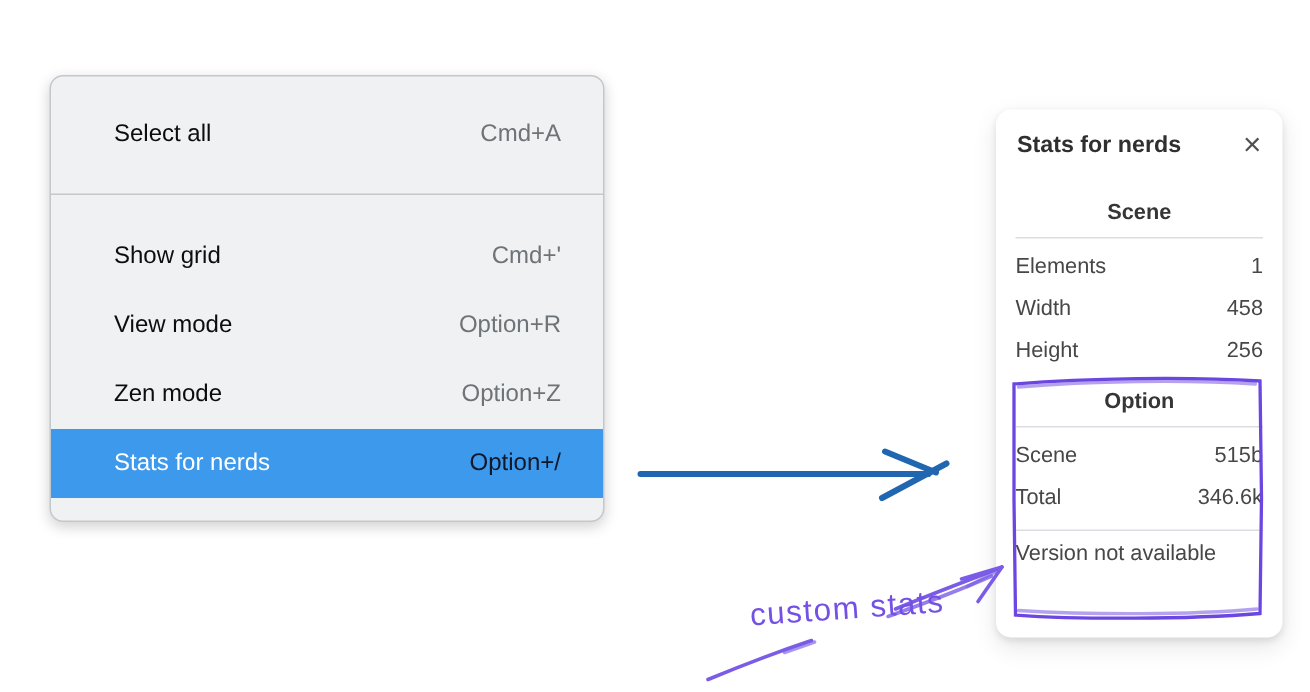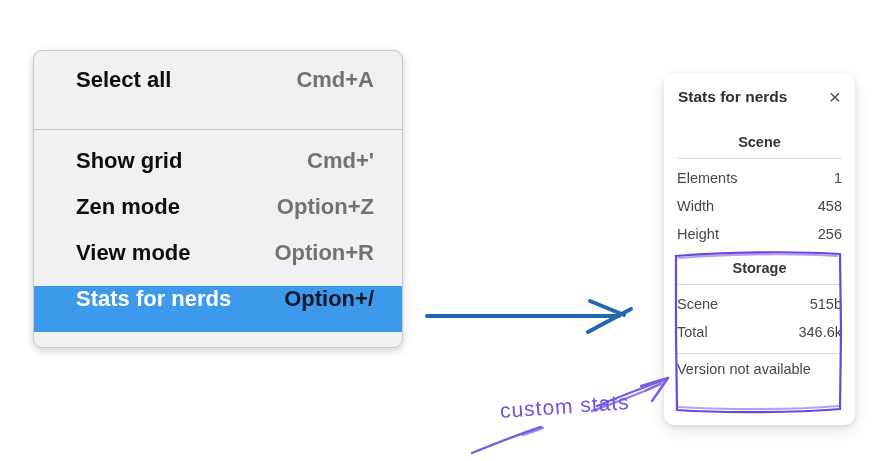--- a/index.html
+++ b/index.html
@@ -12,22 +12,22 @@
   
   .menu{
     position:absolute;left:33px;top:50px;width:370px;height:298px;
     background:#f0f1f3;border:1px solid #c3c8cd;border-radius:9px;
     box-shadow:0 3px 9px rgba(0,0,0,0.18);
     box-sizing:border-box;
   }
   .menu-group{padding:16px 0;}
   .menu-group.second{padding:18px 0;}
   .menu-item{
-    height:46px;display:flex;align-items:flex-start;justify-content:space-between;
-    padding:0 28px 0 42px;font-size:22px;color:#0d0d0d;cursor:default;font-weight:bold;
+    height:46px;display:flex;align-items:center;justify-content:space-between;
+    padding:0 28px 0 42px;font-size:16px;color:#0d0d0d;cursor:default;
   }
   .menu-item .mi-shortcut{color:#6e7377;}
   .menu-item.highlighted{background:#3d99ec;color:#ffffff;}
   .menu-item.highlighted .mi-shortcut{color:#0f172a;}
   .menu-divider{height:1px;background:#c3c8cd;}
 
   
   .stats-panel{
     position:absolute;left:664px;top:73px;width:191px;height:352px;
     background:#ffffff;border-radius:10px;
@@ -79,26 +79,26 @@
       <span class="mi-shortcut">Cmd+A</span>
     </div>
   </div>
   <div class="menu-divider"></div>
   <div class="menu-group second">
     <div class="menu-item">
       <span class="mi-label">Show grid</span>
       <span class="mi-shortcut">Cmd+'</span>
     </div>
     <div class="menu-item">
+      <span class="mi-label">View mode</span>
+      <span class="mi-shortcut">Option+R</span>
+    </div>
+    <div class="menu-item">
       <span class="mi-label">Zen mode</span>
       <span class="mi-shortcut">Option+Z</span>
-    </div>
-    <div class="menu-item">
-      <span class="mi-label">View mode</span>
-      <span class="mi-shortcut">Option+R</span>
     </div>
     <div class="menu-item highlighted">
       <span class="mi-label">Stats for nerds</span>
       <span class="mi-shortcut">Option+/</span>
     </div>
   </div>
 </div>
 
 <div class="stats-panel">
   <div class="sp-header">
@@ -119,21 +119,21 @@
         <span>458</span>
       </div>
       <div class="sp-row">
         <span>Height</span>
         <span>256</span>
       </div>
     </div>
   </div>
 
   <div class="sp-section">
-    <div class="sec-h storage">Storage</div>
+    <div class="sec-h storage">Option</div>
     <div class="sp-div"></div>
     <div class="sp-rows">
       <div class="sp-row">
         <span>Scene</span>
         <span>515b</span>
       </div>
       <div class="sp-row">
         <span>Total</span>
         <span>346.6k</span>
       </div>

